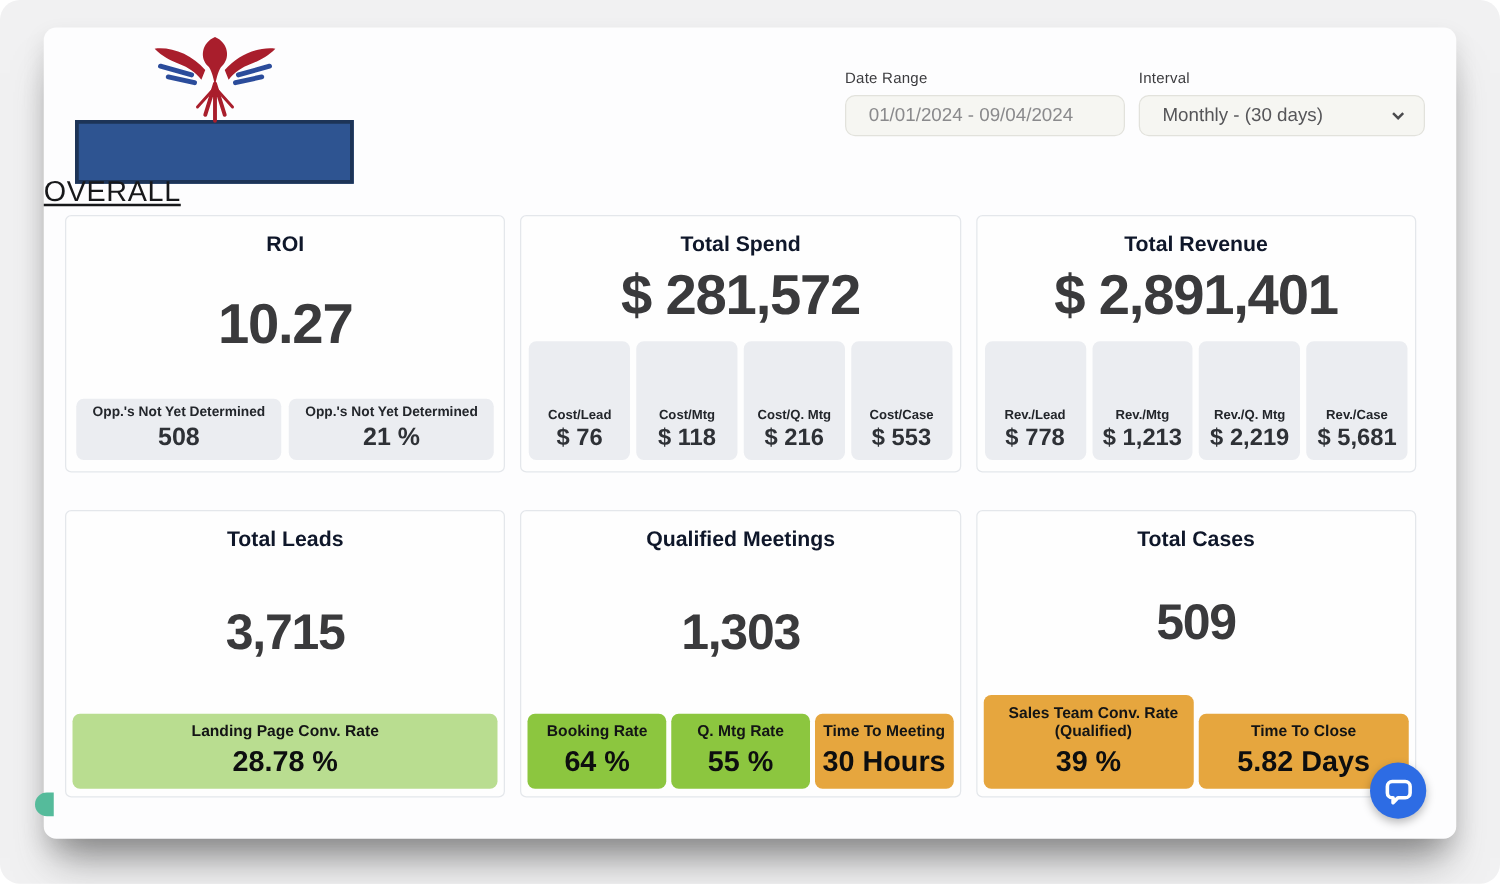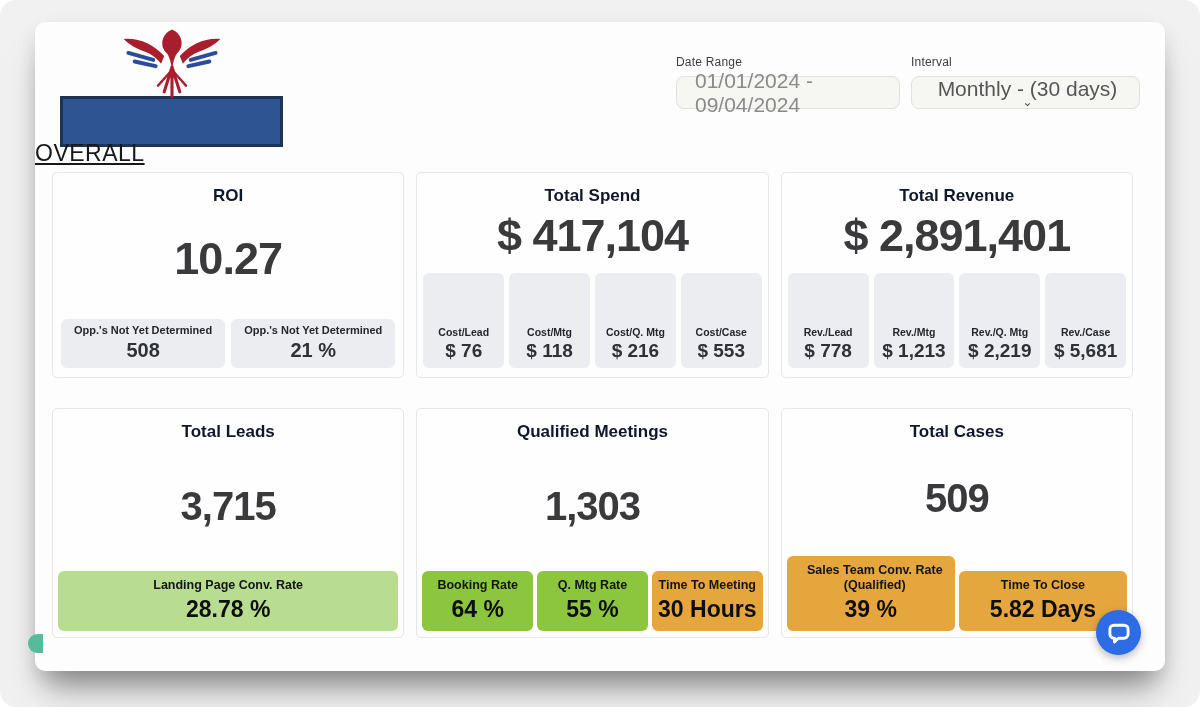--- a/index.html
+++ b/index.html
@@ -13,23 +13,23 @@
            box-shadow:0 8px 18px rgba(0,0,0,.10), 0 26px 30px -10px rgba(70,70,70,.55); }
 
   
   .logo-block { position:absolute; left:25px; top:6px; width:223px; }
   .logo-eagle { display:block; margin:0 auto; }
   .logo-redacted { height:51px; background:#2e5491; border:3px solid #1d3457; margin-top:-6px; }
 
   .controls { position:absolute; right:25px; top:33px; display:flex; gap:11px; z-index:3; }
   .field-label { font-size:12px; color:#3c3c3f; margin-bottom:7px; letter-spacing:.2px; }
   .field-box { height:33px; background:#f6f6f2; border:1px solid #e2e2dc; border-radius:8px;
-               display:flex; align-items:center; padding:0 14px 0 18px; font-size:21px; }
+               display:flex; align-items:center; padding:0 14px 0 18px; font-size:15px; }
   .date-box { width:224px; color:#8a8a8c; }
-  .select-box { width:229px; color:#565659; justify-content:space-between; cursor:pointer;flex-direction:column; }
+  .select-box { width:229px; color:#565659; justify-content:space-between; cursor:pointer; }
   .chev { width:13px; height:13px; stroke:#4a4a4d; stroke-width:2.4; fill:none; }
 
   
   .section-title { position:absolute; top:118px; left:0; width:100%; text-align:left;
                    font-size:23px; font-weight:500; color:#17181a; letter-spacing:.5px;text-decoration:underline; }
 
   
   .grid { position:absolute; left:17px; top:150px; width:1081px;
           display:grid; grid-template-columns:repeat(3,1fr); grid-template-rows:206px 230px;
           column-gap:12px; row-gap:30px; }
@@ -119,21 +119,21 @@
           </div>
           <div class="substat s-gray">
             <div class="lbl">Opp.'s Not Yet Determined</div>
             <div class="val">21 %</div>
           </div>
         </div>
   </div>
 
   <div class="card">
     <div class="card-title">Total Spend</div>
-    <div class="card-value">$ 417,104</div>
+    <div class="card-value">$ 281,572</div>
     <div class="substats" data-count="4">
           <div class="substat s-gray">
             <div class="lbl">Cost/Lead</div>
             <div class="val">$ 76</div>
           </div>
           <div class="substat s-gray">
             <div class="lbl">Cost/Mtg</div>
             <div class="val">$ 118</div>
           </div>
           <div class="substat s-gray">

